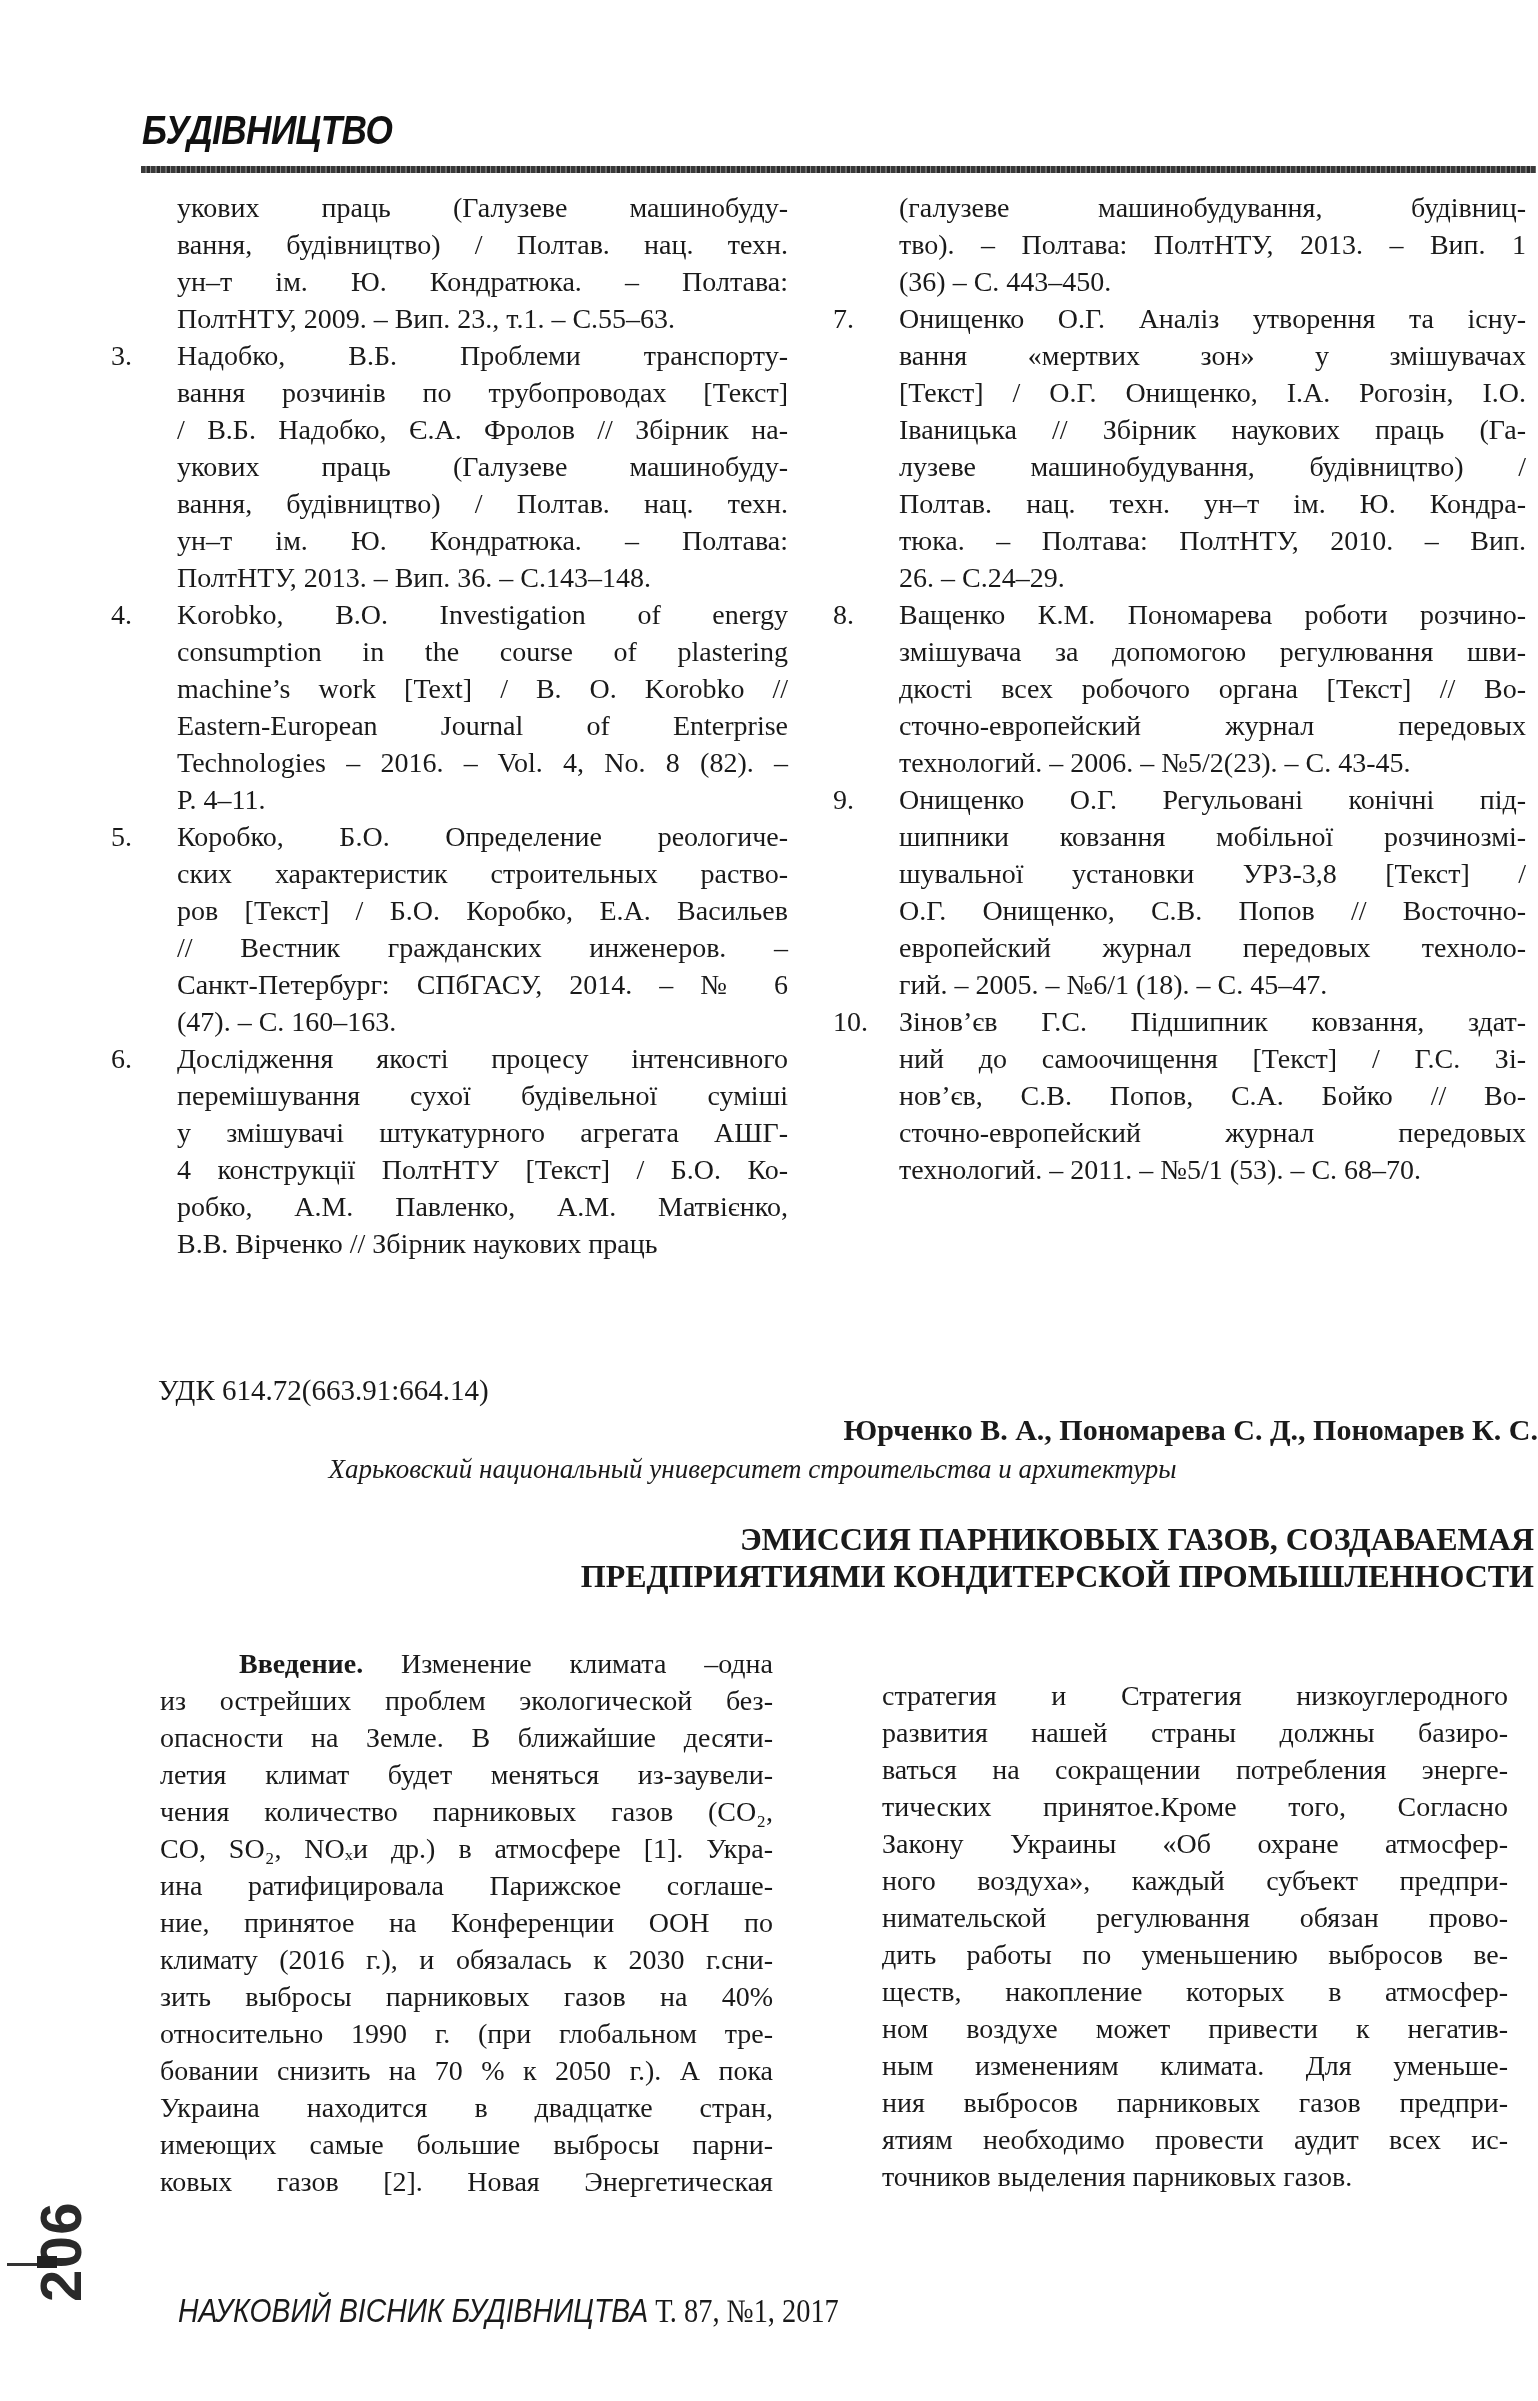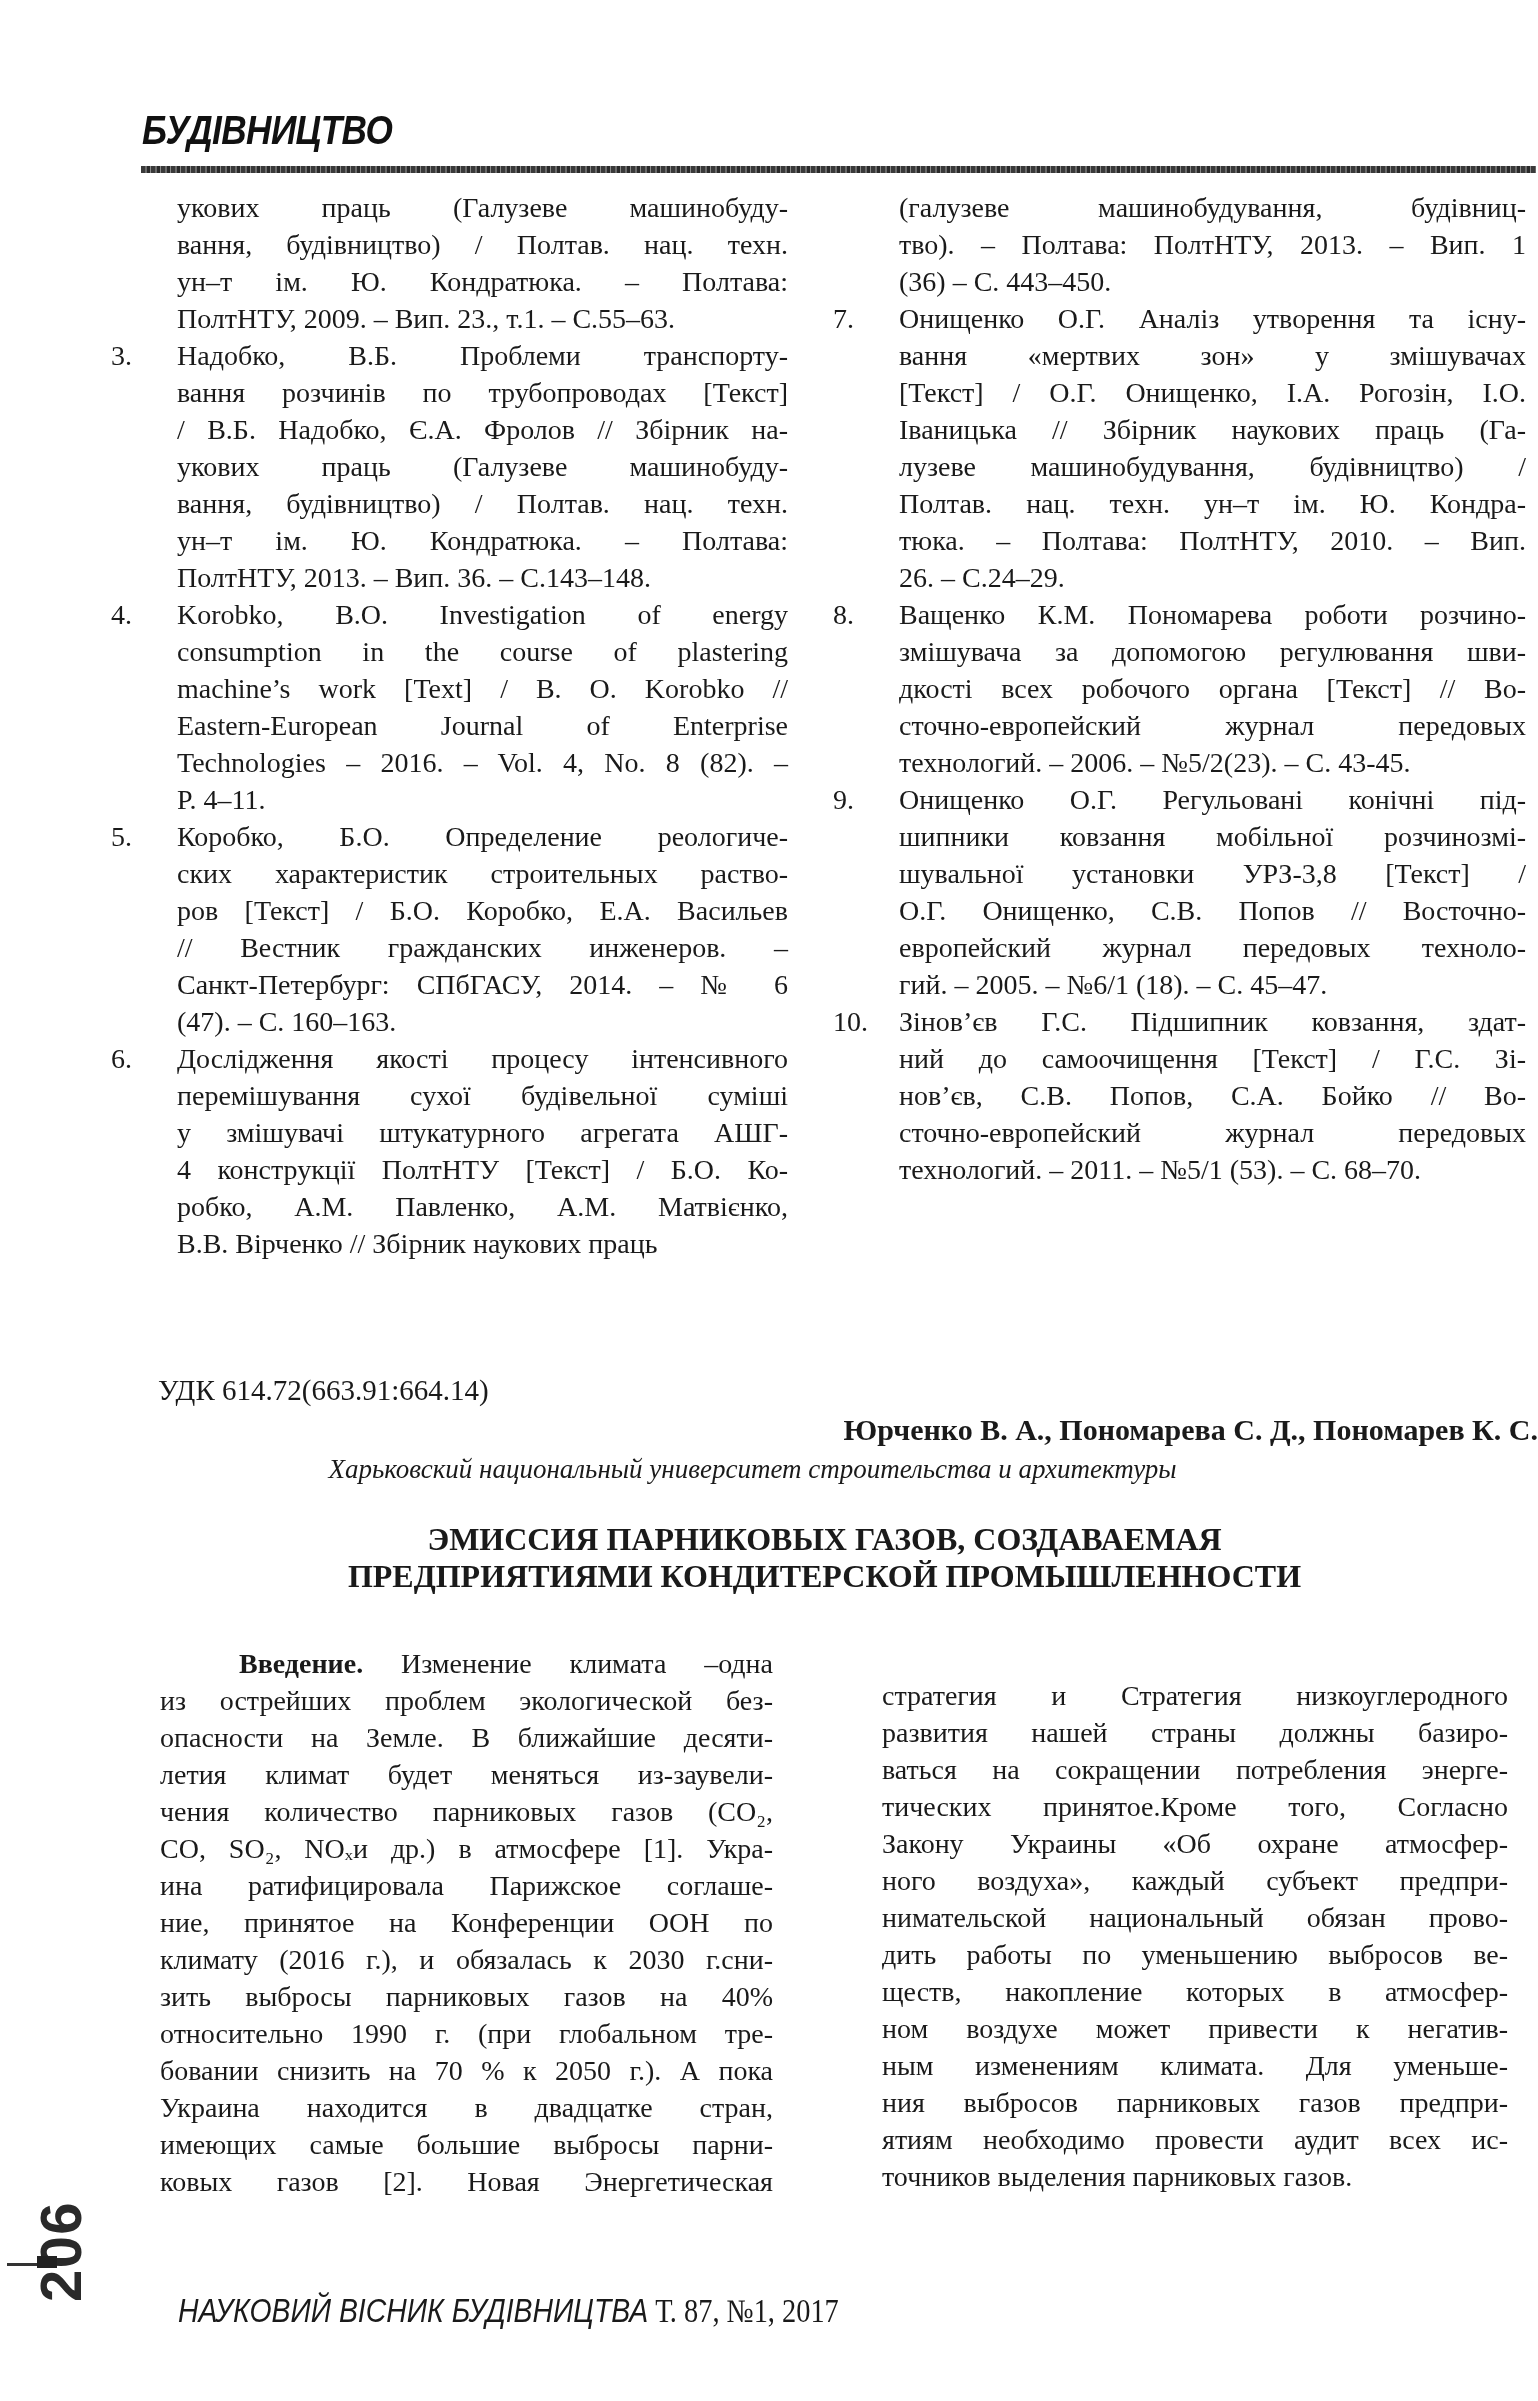--- a/index.html
+++ b/index.html
@@ -31,21 +31,21 @@
   .udk { position: absolute; left: 158px; top: 1374px; font-size: 29px; }
   .authors {
     position: absolute; left: 0; width: 1538px; top: 1413px; text-align: right;
     font-weight: bold; font-size: 30px; padding-left: 173px; box-sizing: border-box;
   }
   .affil {
     position: absolute; left: 0; width: 1332px; top: 1454px; text-align: center;
     font-style: italic; font-size: 27px; padding-left: 173px; box-sizing: border-box;
   }
   .title {
-    position: absolute; left: 0; width: 1534px; top: 1521px; text-align: center;
+    position: absolute; left: 0; width: 1534px; top: 1521px; text-align: right;
     font-weight: bold; font-size: 32px; line-height: 37px; padding-left: 115px; box-sizing: border-box;
   }
   .body-col { position: absolute; font-size: 28px; line-height: 37px; }
   .body-left { left: 160px; top: 1645px; width: 613px; }
   .body-right { left: 882px; top: 1677px; width: 626px; }
   .bline { display: block; text-align: justify; text-align-last: justify; white-space: nowrap; }
   .bline.last { text-align-last: left; }
   .bline.indent { padding-left: 79px; }
   .bold { font-weight: bold; }
   .page-number-wrap { position: absolute; left: 27px; top: 2151px; width: 58px; height: 159px; }
@@ -185,21 +185,21 @@
     <span class="bline">имеющих самые большие выбросы парни-</span>
     <span class="bline">ковых газов [2]. Новая Энергетическая</span>
   </div>
 <div class="body-col body-right" id="body-right">
     <span class="bline">стратегия и Стратегия низкоуглеродного</span>
     <span class="bline">развития нашей страны должны базиро-</span>
     <span class="bline">ваться на сокращении потребления энерге-</span>
     <span class="bline">тических принятое.Кроме того, Согласно</span>
     <span class="bline">Закону Украины «Об охране атмосфер-</span>
     <span class="bline">ного воздуха», каждый субъект предпри-</span>
-    <span class="bline">нимательской национальный обязан прово-</span>
+    <span class="bline">нимательской регулювання обязан прово-</span>
     <span class="bline">дить работы по уменьшению выбросов ве-</span>
     <span class="bline">ществ, накопление которых в атмосфер-</span>
     <span class="bline">ном воздухе может привести к негатив-</span>
     <span class="bline">ным изменениям климата. Для уменьше-</span>
     <span class="bline">ния выбросов парниковых газов предпри-</span>
     <span class="bline">ятиям необходимо провести аудит всех ис-</span>
     <span class="bline last">точников выделения парниковых газов.</span>
   </div>
 
 <div class="page-number-wrap">

